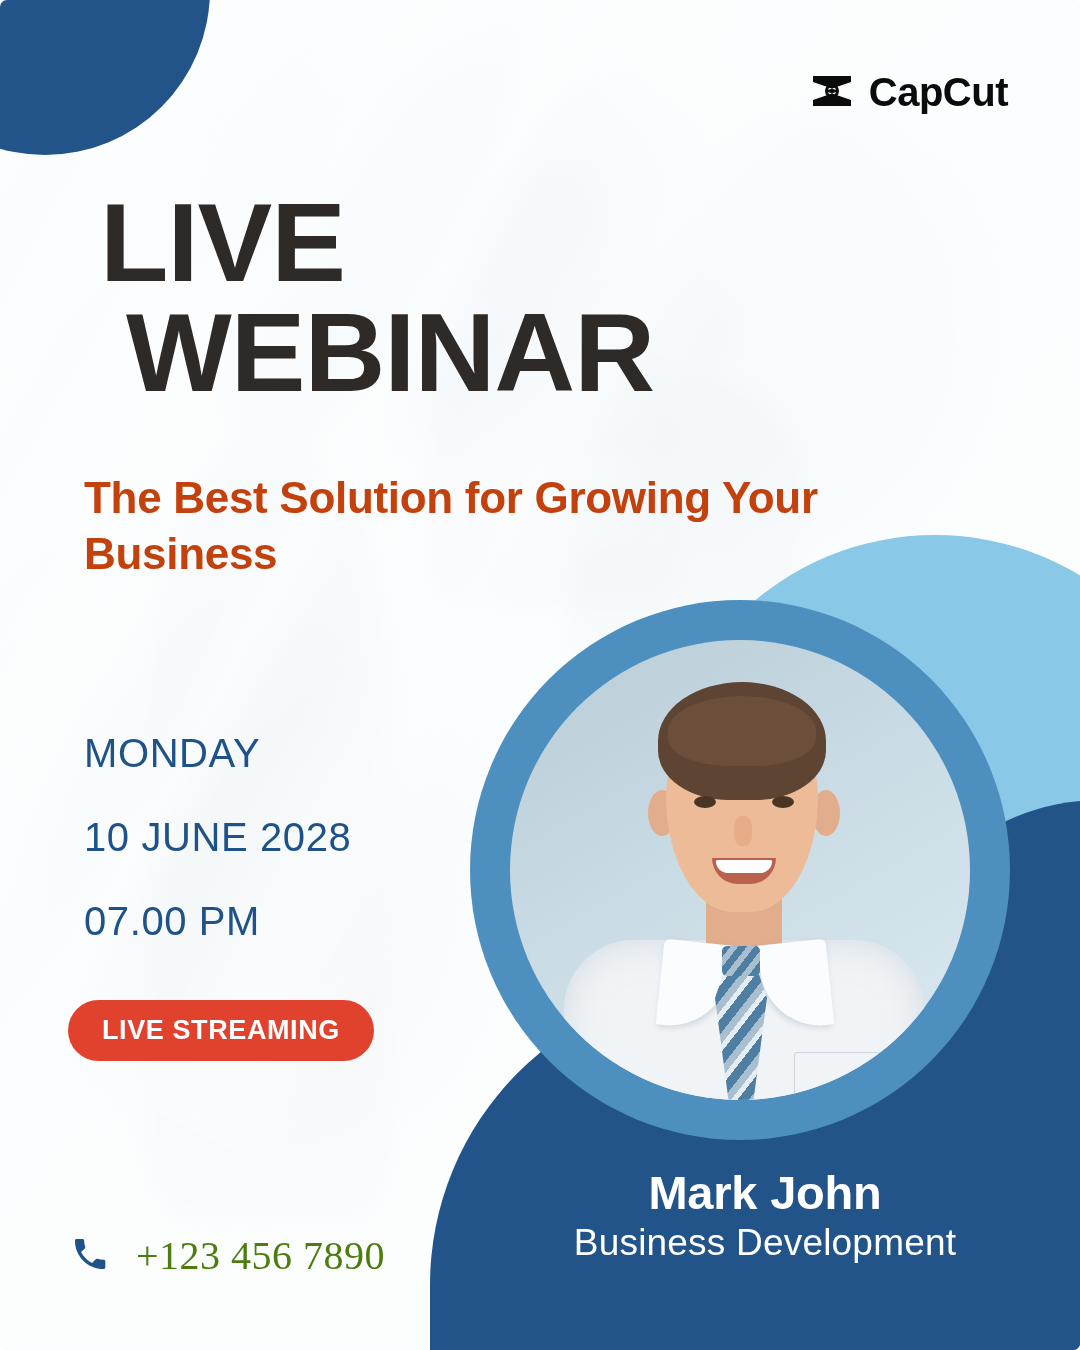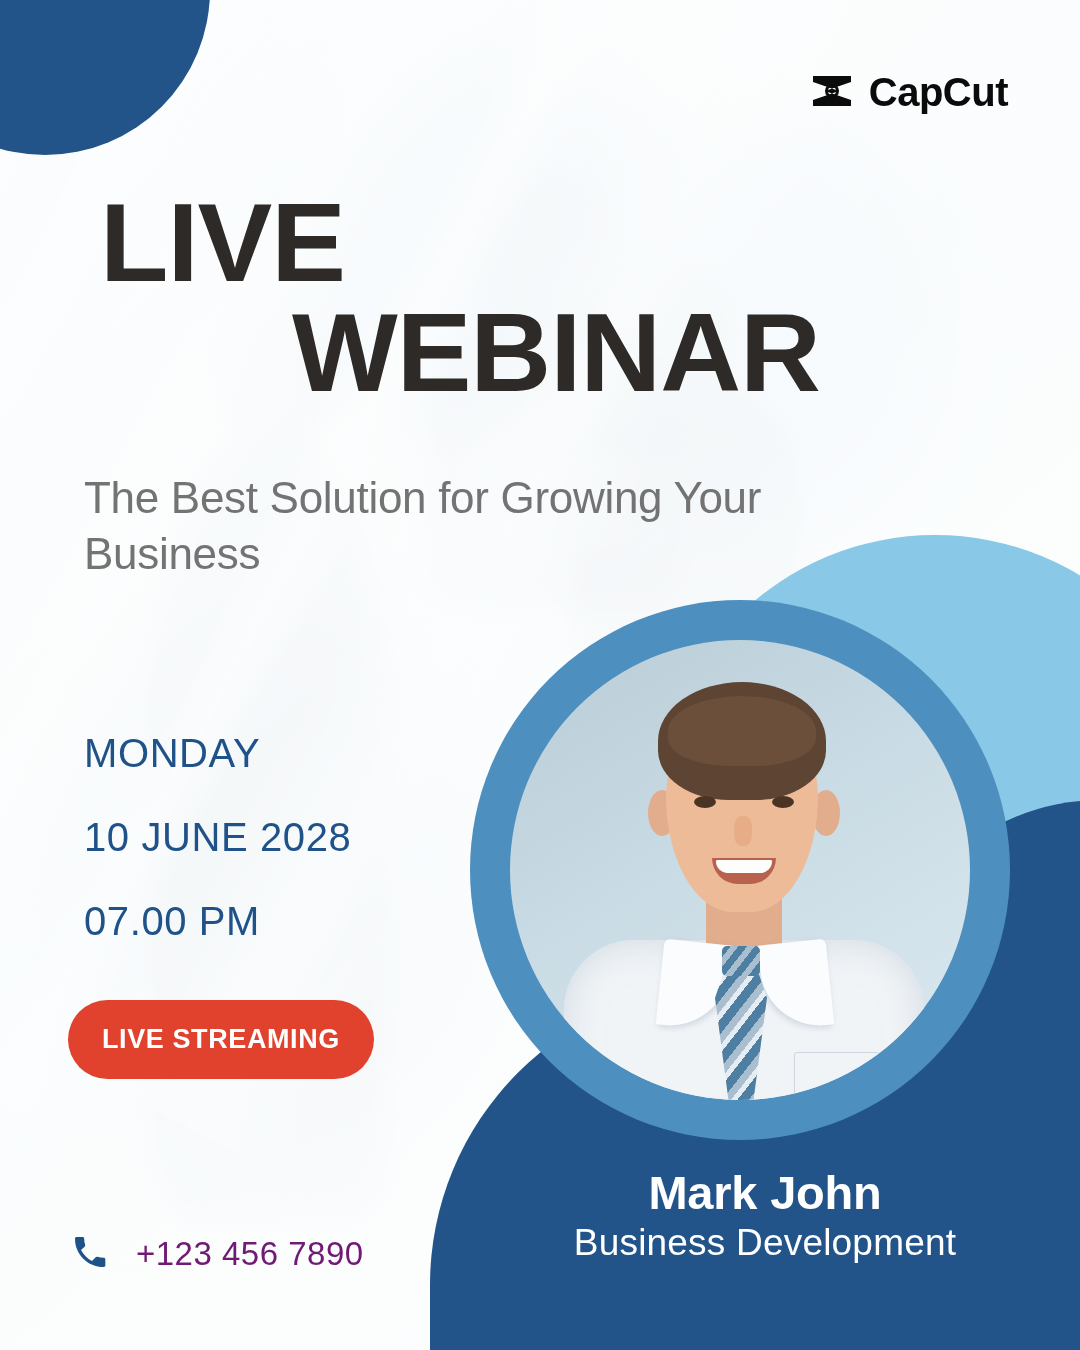--- a/index.html
+++ b/index.html
@@ -4,20 +4,21 @@
 <style>
   html,body{margin:0;padding:0;}
   body{
     width:1080px;height:1350px;overflow:hidden;
     font-family:"Liberation Sans", sans-serif;
     background:#ffffff;
   }
   .poster{
     position:relative;width:1080px;height:1350px;overflow:hidden;
     background:#f4f7f9;
+    border-radius:7px;
   }
 
   
   .bg-photo{position:absolute;inset:0;overflow:hidden;}
   .bg-base{
     position:absolute;inset:0;
     background:
       linear-gradient(118deg, rgba(236,243,248,.95) 0%, rgba(250,252,253,.9) 38%, rgba(244,249,252,.95) 100%),
       linear-gradient(180deg,#eef3f7 0%,#f7fafb 55%,#eef2f5 100%);
   }
@@ -119,34 +120,34 @@
 
   
   .logo{position:absolute;right:72px;top:70px;display:flex;align-items:center;gap:14px;}
   .logo-text{font-size:40px;font-weight:700;color:#0b0b0c;letter-spacing:-.5px;}
 
   
   .headline{position:absolute;left:100px;top:188px;width:720px;}
   .headline .line{
     font-size:112px;font-weight:800;line-height:.98;color:#2e2a27;letter-spacing:-1px;
   }
-  .headline .line2{margin-left:26px;text-align:right;}
+  .headline .line2{margin-left:26px;}
   .subtitle{
     position:absolute;left:84px;top:470px;width:760px;
-    font-size:44px;font-weight:400;line-height:1.28;color:#737373;letter-spacing:-.3px;
+    font-size:44px;font-weight:700;line-height:1.28;color:#c2410c;letter-spacing:-.3px;
   }
   .datetime{position:absolute;left:84px;top:733px;}
   .datetime .dt{font-size:40px;line-height:1.0;color:#1f5289;letter-spacing:.6px;margin-bottom:44px;}
   .badge{
     position:absolute;left:68px;top:1000px;
     background:#e0422e;color:#ffffff;border-radius:40px;
-    padding:24px 34px;font-size:27px;font-weight:700;letter-spacing:.6px;
+    padding:15px 34px;font-size:27px;font-weight:700;letter-spacing:.6px;
   }
   .phone-row{position:absolute;left:70px;top:1232px;display:flex;align-items:center;gap:26px;}
-  .phone-num{font-size:33px;color:#701a75;letter-spacing:.5px;}
+  .phone-num{font-size:40px;color:#4d7c0f;letter-spacing:.5px;font-family:Liberation Serif, serif;}
 
   .speaker{
     position:absolute;left:505px;top:1165px;width:520px;text-align:center;
   }
   .speaker-name{font-size:47px;font-weight:700;color:#ffffff;letter-spacing:-.2px;}
   .speaker-role{font-size:37px;color:#ffffff;margin-top:2px;letter-spacing:.2px;}
 </style>
 </head>
 <body>
 

